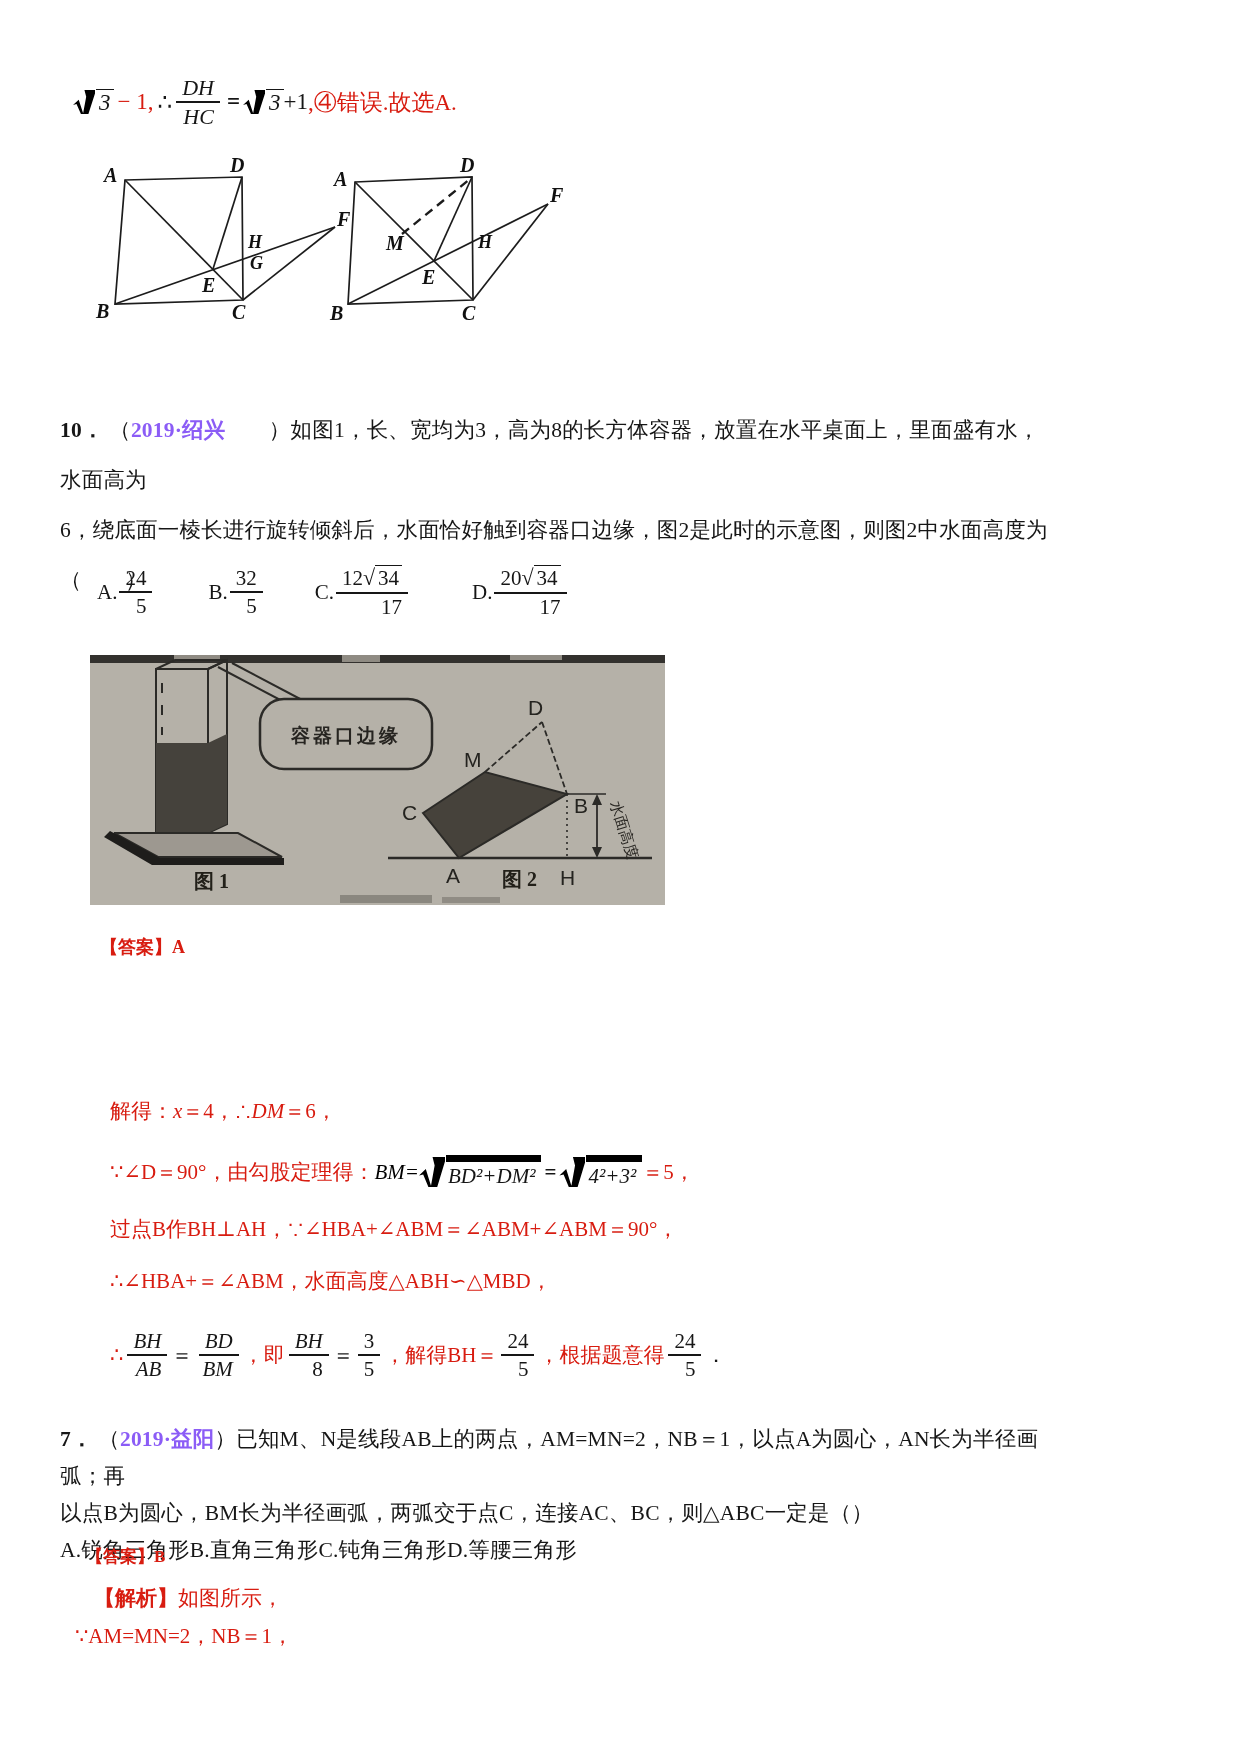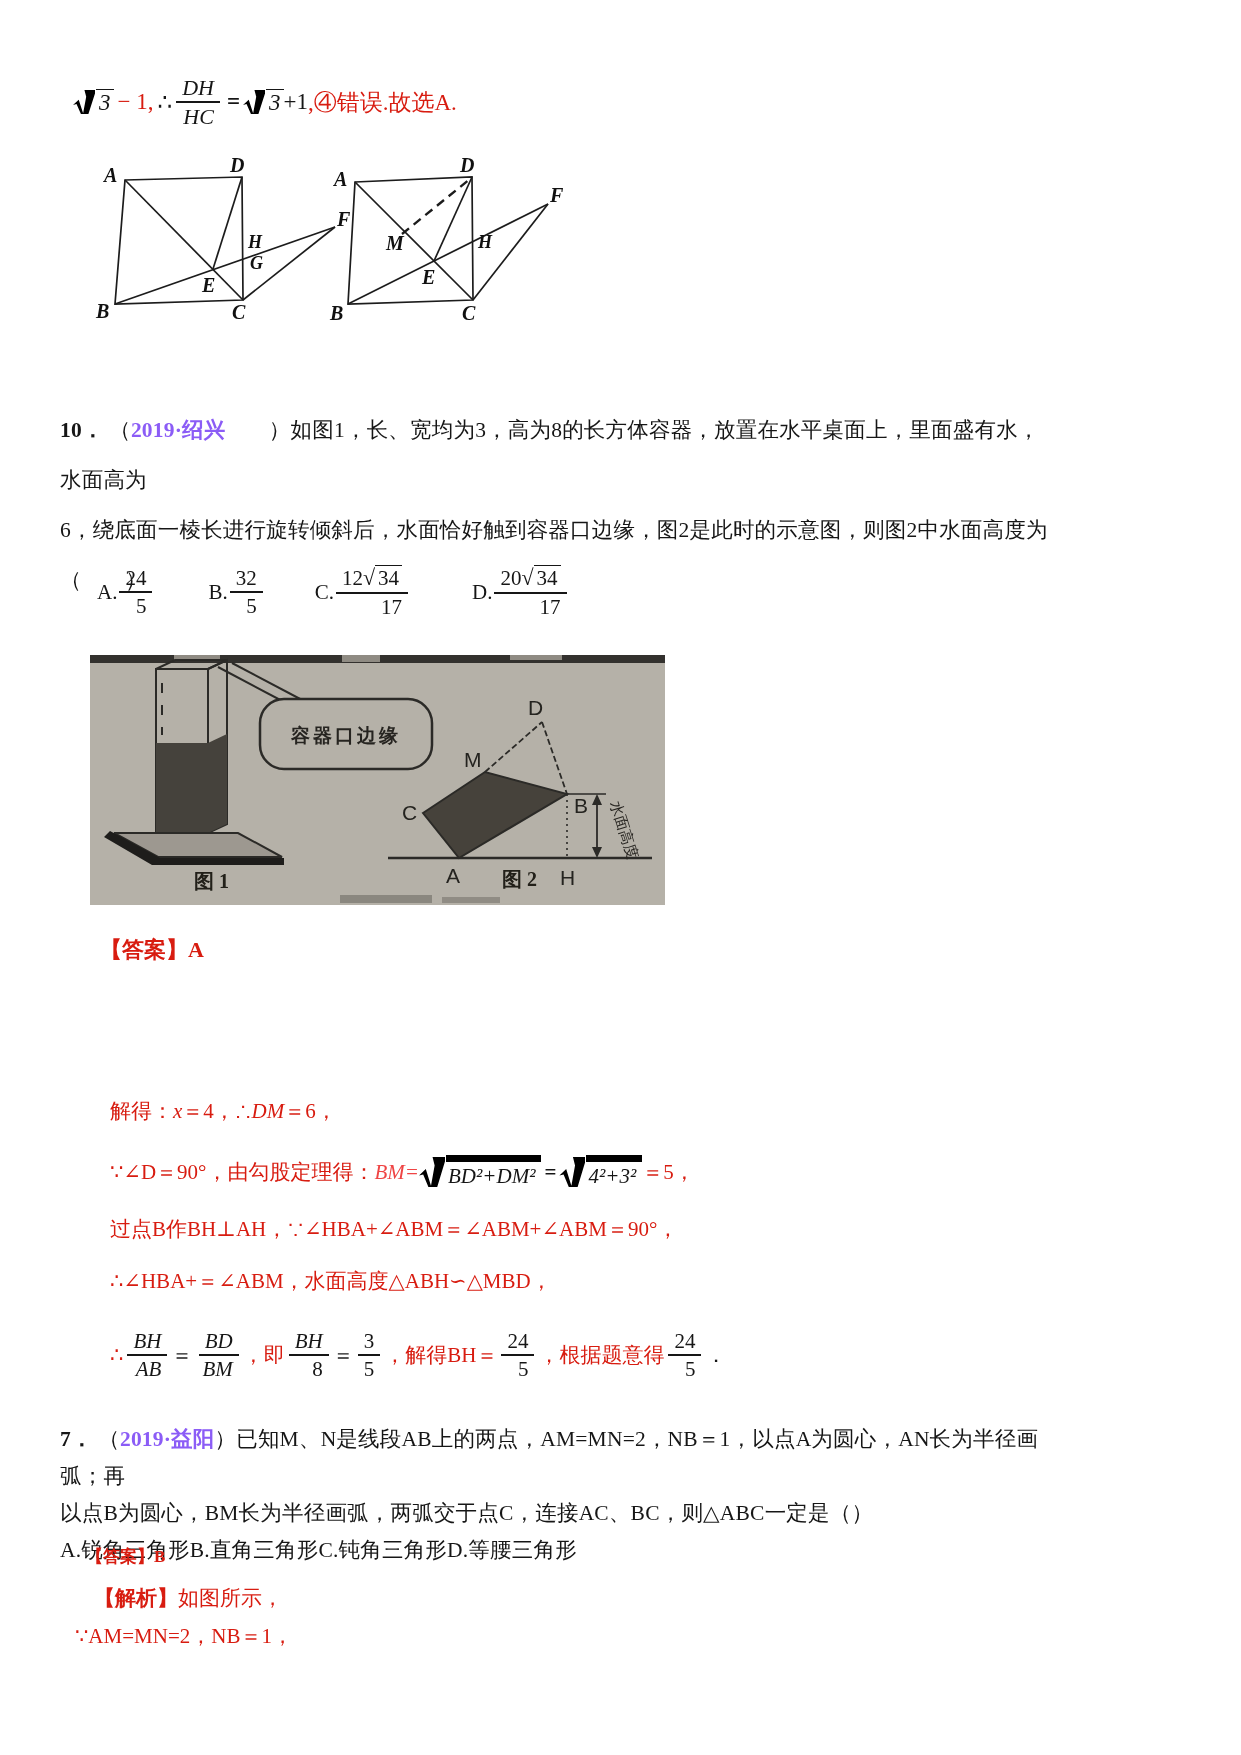--- a/index.html
+++ b/index.html
@@ -192,33 +192,33 @@
         <text x="470" y="230">H</text>
       </g>
 
       <g font-size="20" font-weight="bold" fill="#222019" font-family="Liberation Serif, serif">
         <text x="104" y="233">图 1</text>
         <text x="412" y="231">图 2</text>
       </g>
     </svg>
   </div>
 
-  <div class="abs sol red" style="left:100px;top:935px;font-size:22px;">
+  <div class="abs sol red" style="left:100px;top:935px;font-size:18px;">
     <span class="tag">【答案】</span><span class="bold">A</span>
   </div>
 
 
 
   <div class="abs sol red" style="left:110px;top:1097px;">
     <span>解得：</span><span class="it">x</span><span>＝4，∴</span><span class="it">DM</span><span>＝6，</span>
   </div>
 
   <div class="abs sol red row" style="left:110px;top:1148px;height:48px;">
     <span>∵∠D＝90°，由勾股定理得：</span>
-    <span class="it" style="color:#ef4444;">BM=</span>
+    <span class="it" style="color:#000000;">BM=</span>
     <span class="blob big"></span>
     <span class="heavy" style="color:#161616;">BD²+DM²</span>
     <span class="bold" style="color:#161616;margin:0 3px;">=</span>
     <span class="blob big"></span>
     <span class="heavy" style="color:#161616;">4²+3²</span>
     <span>＝5，</span>
   </div>
 
   <div class="abs sol red" style="left:110px;top:1215px;">过点B作BH⊥AH，∵∠HBA+∠ABM＝∠ABM+∠ABM＝90°，</div>
 

